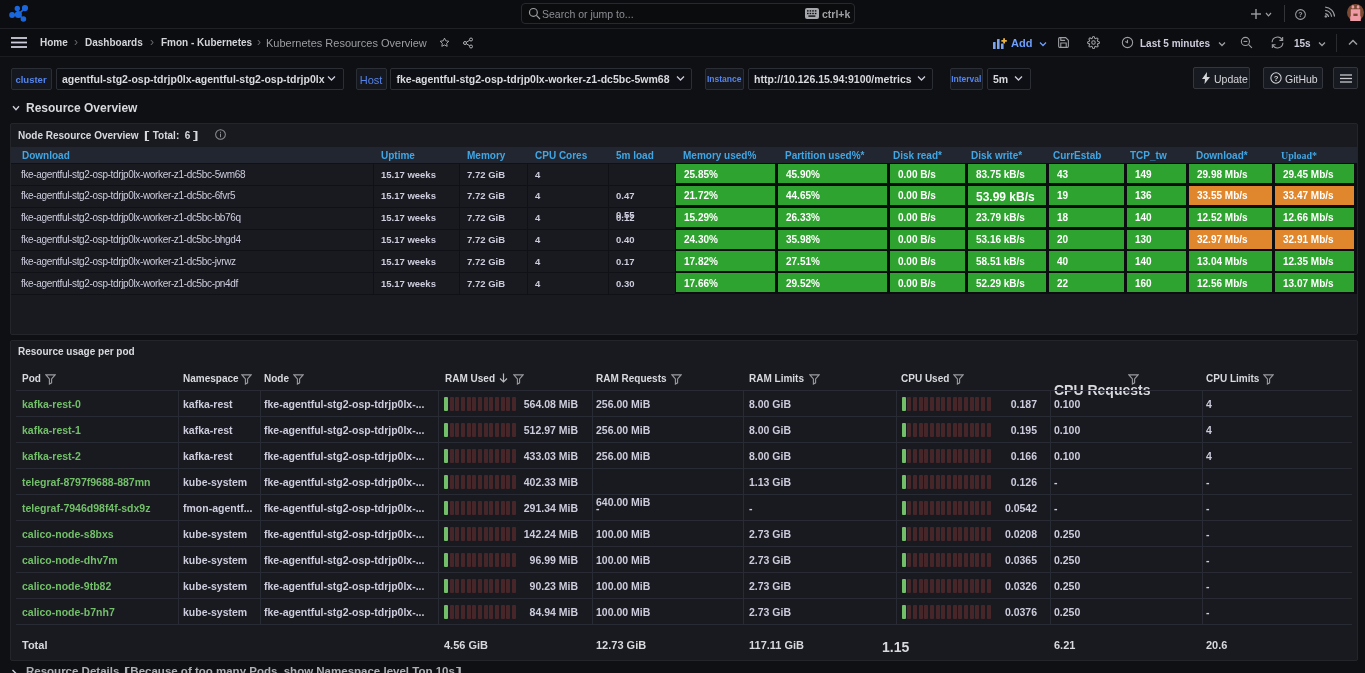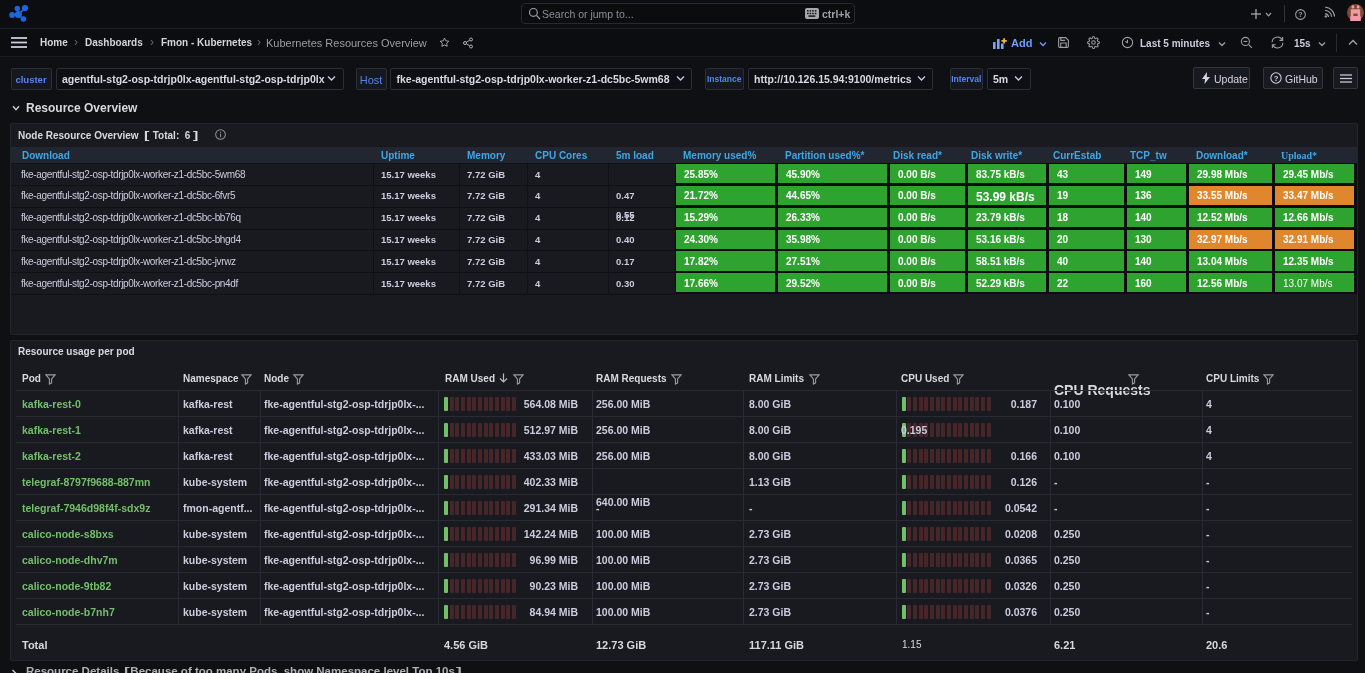--- a/index.html
+++ b/index.html
@@ -337,21 +337,21 @@
 <div class="abs" style="left:898px;top:277.6px;font-size:10px;font-weight:bold;color:#ffffff;">0.00 B/s</div>
 <div class="abs" style="left:968px;top:273.1px;width:78px;height:19.3px;background:#2fa32f;"></div>
 <div class="abs" style="left:976px;top:277.6px;font-size:10px;font-weight:bold;color:#ffffff;">52.29 kB/s</div>
 <div class="abs" style="left:1049px;top:273.1px;width:75px;height:19.3px;background:#2fa32f;"></div>
 <div class="abs" style="left:1057px;top:277.6px;font-size:10px;font-weight:bold;color:#ffffff;">22</div>
 <div class="abs" style="left:1127px;top:273.1px;width:59px;height:19.3px;background:#2fa32f;"></div>
 <div class="abs" style="left:1135px;top:277.6px;font-size:10px;font-weight:bold;color:#ffffff;">160</div>
 <div class="abs" style="left:1189px;top:273.1px;width:83px;height:19.3px;background:#2fa32f;"></div>
 <div class="abs" style="left:1197px;top:277.6px;font-size:10px;font-weight:bold;color:#ffffff;">12.56 Mb/s</div>
 <div class="abs" style="left:1275px;top:273.1px;width:79px;height:19.3px;background:#2fa32f;"></div>
-<div class="abs" style="left:1283px;top:277.6px;font-size:10px;font-weight:normal;color:#ffffff;">13.07 Mb/s</div>
+<div class="abs" style="left:1283px;top:277.6px;font-size:10px;font-weight:bold;color:#ffffff;">13.07 Mb/s</div>
 <div class="abs" style="left:10px;top:340px;width:1348px;height:321px;background:#181a20;border:1px solid #23252a;border-radius:2px;"></div>
 <div class="abs" style="left:18px;top:346px;font-size:10px;font-weight:bold;color:#d8d9de;">Resource usage per pod</div>
 <div class="abs" style="left:22px;top:373px;font-size:10px;font-weight:bold;color:#d8d9de;">Pod</div>
 <svg class="ico" style="left:45px;top:374px;" width="11" height="11" viewBox="0 0 11 11" fill="none" stroke="#9a9ba0" stroke-width="1.1">
     <path d="M0.9 0.9 h9.2 L6.6 5 V8.8 L4.4 10 V5 Z"></path>
   </svg>
 <div class="abs" style="left:183px;top:373px;font-size:10px;font-weight:bold;color:#d8d9de;">Namespace</div>
 <svg class="ico" style="left:241px;top:374px;" width="11" height="11" viewBox="0 0 11 11" fill="none" stroke="#9a9ba0" stroke-width="1.1">
     <path d="M0.9 0.9 h9.2 L6.6 5 V8.8 L4.4 10 V5 Z"></path>
   </svg>
@@ -472,21 +472,21 @@
     <div style="position:absolute;left:39.83px;top:0;width:4.0px;height:14px;background:#472629;border-radius:1px;"></div>
     <div style="position:absolute;left:45.52px;top:0;width:4.0px;height:14px;background:#472629;border-radius:1px;"></div>
     <div style="position:absolute;left:51.21px;top:0;width:4.0px;height:14px;background:#472629;border-radius:1px;"></div>
     <div style="position:absolute;left:56.90px;top:0;width:4.0px;height:14px;background:#472629;border-radius:1px;"></div>
     <div style="position:absolute;left:62.59px;top:0;width:4.0px;height:14px;background:#472629;border-radius:1px;"></div>
     <div style="position:absolute;left:68.28px;top:0;width:4.0px;height:14px;background:#472629;border-radius:1px;"></div>
     <div style="position:absolute;left:73.97px;top:0;width:4.0px;height:14px;background:#472629;border-radius:1px;"></div>
     <div style="position:absolute;left:79.66px;top:0;width:4.0px;height:14px;background:#472629;border-radius:1px;"></div>
     <div style="position:absolute;left:85.35px;top:0;width:4.0px;height:14px;background:#472629;border-radius:1px;"></div>
   </div>
-<div class="abs" style="left:901px;top:424px;width:136px;font-size:10.5px;font-weight:bold;color:#ccccdc;">0.195</div>
+<div class="abs" style="left:901px;top:424px;width:136px;text-align:right;font-size:10.5px;font-weight:bold;color:#ccccdc;">0.195</div>
 <div class="abs" style="left:1054px;top:424px;font-size:10.5px;font-weight:bold;color:#ccccdc;">0.100</div>
 <div class="abs" style="left:1206px;top:424px;font-size:10.5px;font-weight:bold;color:#ccccdc;">4</div>
 <div class="abs" style="left:16px;top:468px;width:1336px;height:1px;background:#292b34;"></div>
 <div class="abs" style="left:22px;top:450px;font-size:10.5px;font-weight:bold;color:#73bf69;">kafka-rest-2</div>
 <div class="abs" style="left:183px;top:450px;font-size:10.5px;font-weight:bold;color:#ccccdc;">kafka-rest</div>
 <div class="abs" style="left:264px;top:450px;font-size:10.5px;font-weight:bold;color:#ccccdc;">fke-agentful-stg2-osp-tdrjp0lx-...</div>
 <div class="abs" style="left:444.0px;top:449.0px;width:74px;height:14px;">
     <div style="position:absolute;left:0.00px;top:0;width:4.0px;height:14px;background:#73bf69;border-radius:1px;"></div>
     <div style="position:absolute;left:5.66px;top:0;width:4.0px;height:14px;background:#472629;border-radius:1px;"></div>
     <div style="position:absolute;left:11.31px;top:0;width:4.0px;height:14px;background:#472629;border-radius:1px;"></div>
@@ -780,18 +780,18 @@
     <div style="position:absolute;left:79.66px;top:0;width:4.0px;height:14px;background:#472629;border-radius:1px;"></div>
     <div style="position:absolute;left:85.35px;top:0;width:4.0px;height:14px;background:#472629;border-radius:1px;"></div>
   </div>
 <div class="abs" style="left:901px;top:606px;width:136px;text-align:right;font-size:10.5px;font-weight:bold;color:#ccccdc;">0.0376</div>
 <div class="abs" style="left:1054px;top:606px;font-size:10.5px;font-weight:bold;color:#ccccdc;">0.250</div>
 <div class="abs" style="left:1206px;top:606px;font-size:10.5px;font-weight:bold;color:#ccccdc;">-</div>
 <div class="abs" style="left:22px;top:639px;font-size:11px;font-weight:bold;color:#d8d9de;">Total</div>
 <div class="abs" style="left:444px;top:639px;font-size:11px;font-weight:bold;color:#d8d9de;">4.56 GiB</div>
 <div class="abs" style="left:596px;top:639px;font-size:11px;font-weight:bold;color:#d8d9de;">12.73 GiB</div>
 <div class="abs" style="left:749px;top:639px;font-size:11px;font-weight:bold;color:#d8d9de;">117.11 GiB</div>
-<div class="abs" style="left:902px;top:639px;font-size:10px;font-weight:normal;color:#d8d9de;">1.15</div>
+<div class="abs" style="left:882px;top:639px;font-size:14px;font-weight:bold;color:#d8d9de;">1.15</div>
 <div class="abs" style="left:1054px;top:639px;font-size:11px;font-weight:bold;color:#d8d9de;">6.21</div>
 <div class="abs" style="left:1206px;top:639px;font-size:11px;font-weight:bold;color:#d8d9de;">20.6</div>
 <svg class="ico" style="left:11px;top:669px;" width="7" height="9" viewBox="0 0 7 9" fill="none" stroke="#ccccdc" stroke-width="1.4">
     <polyline points="1.5,1 5,4.5 1.5,8"></polyline>
   </svg>
 <div class="abs" style="left:26px;top:665px;font-size:11.5px;font-weight:bold;color:#b0b2b8;">Resource Details <span style="display:inline-block;transform:scaleX(1.5);margin:0 2px;">[</span>Because of too many Pods, show Namespace level Top 10s<span style="display:inline-block;transform:scaleX(1.5);margin:0 2px;">]</span></div>
 </body></html>

